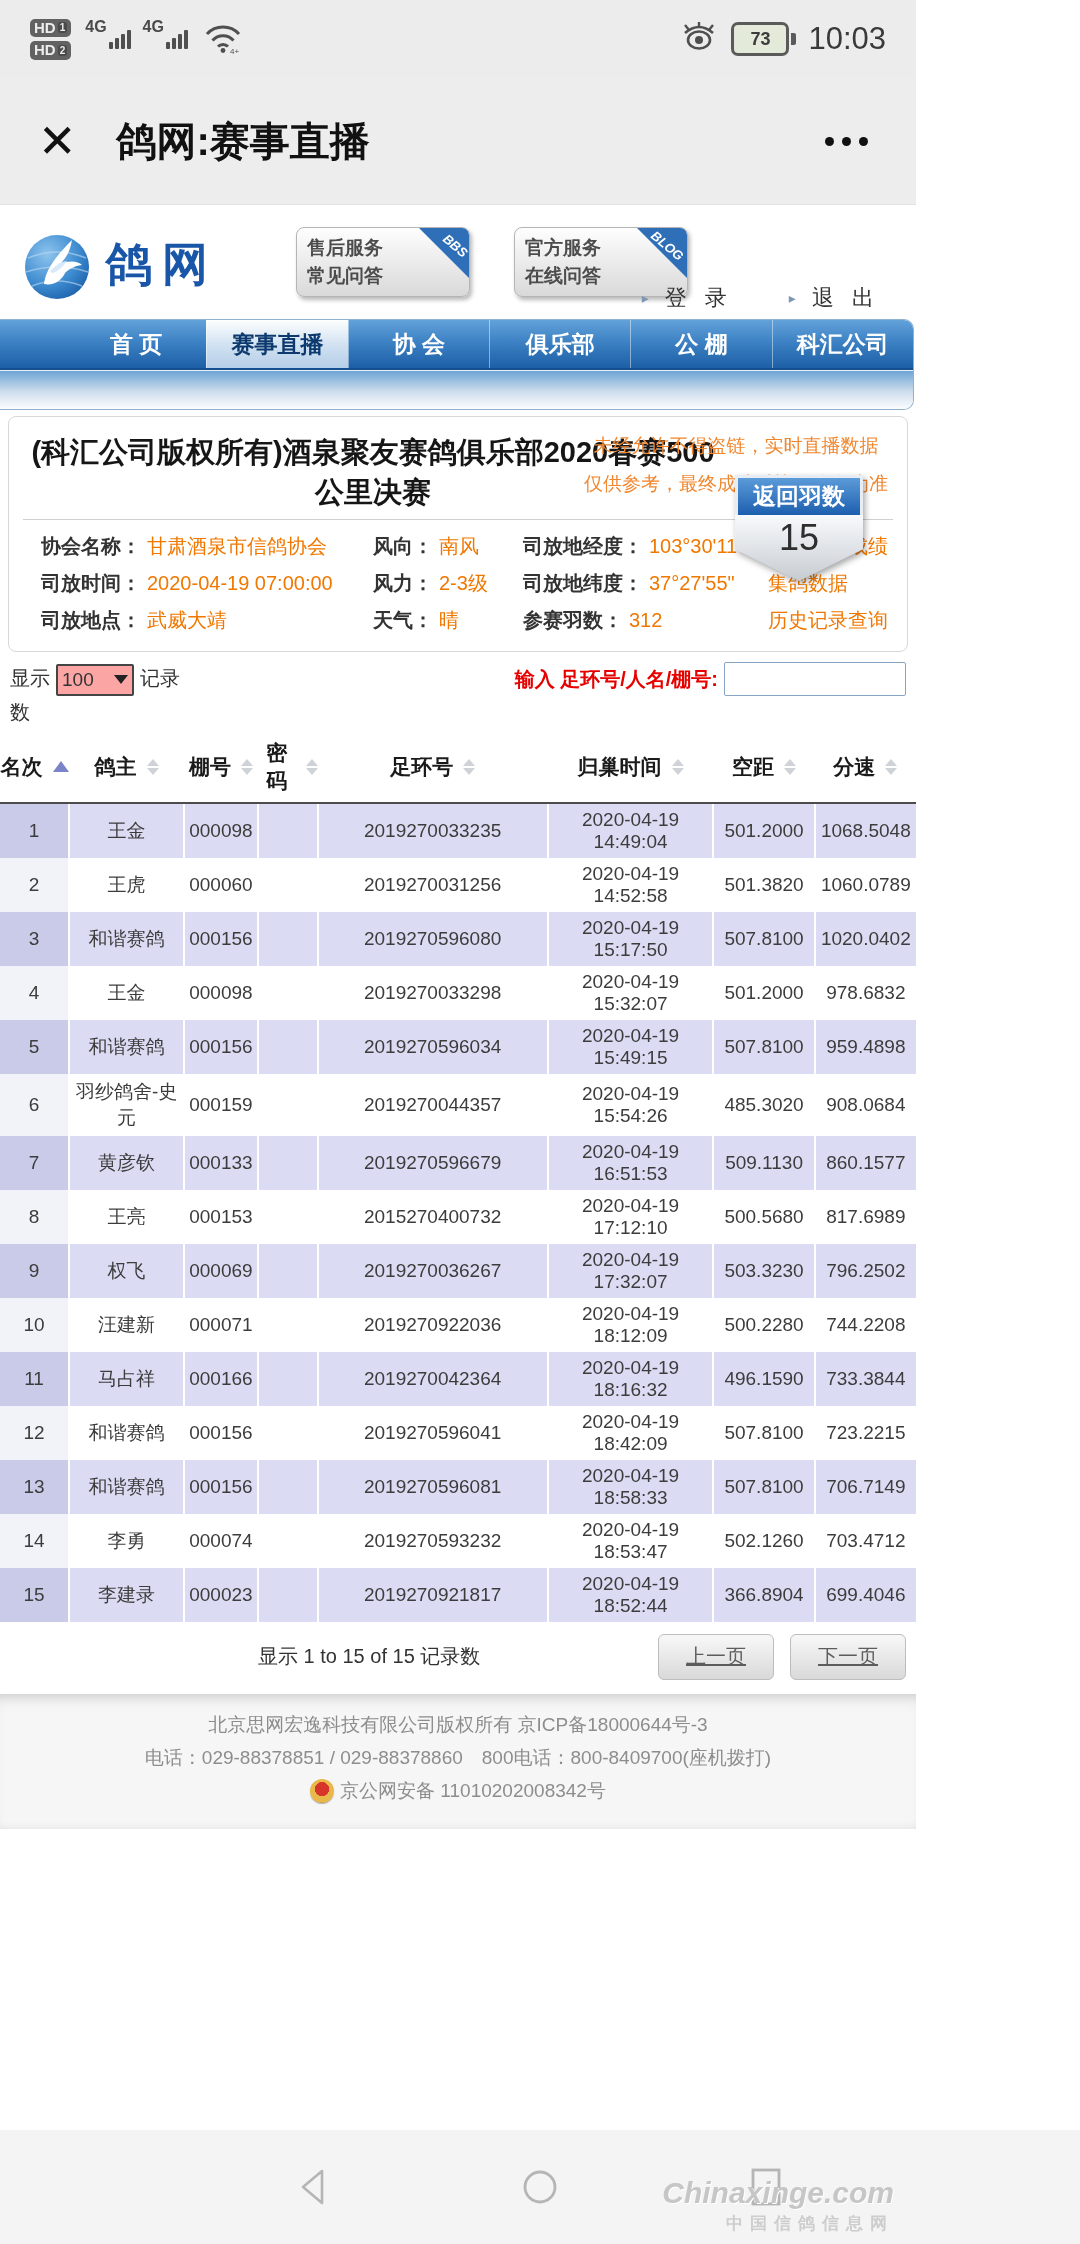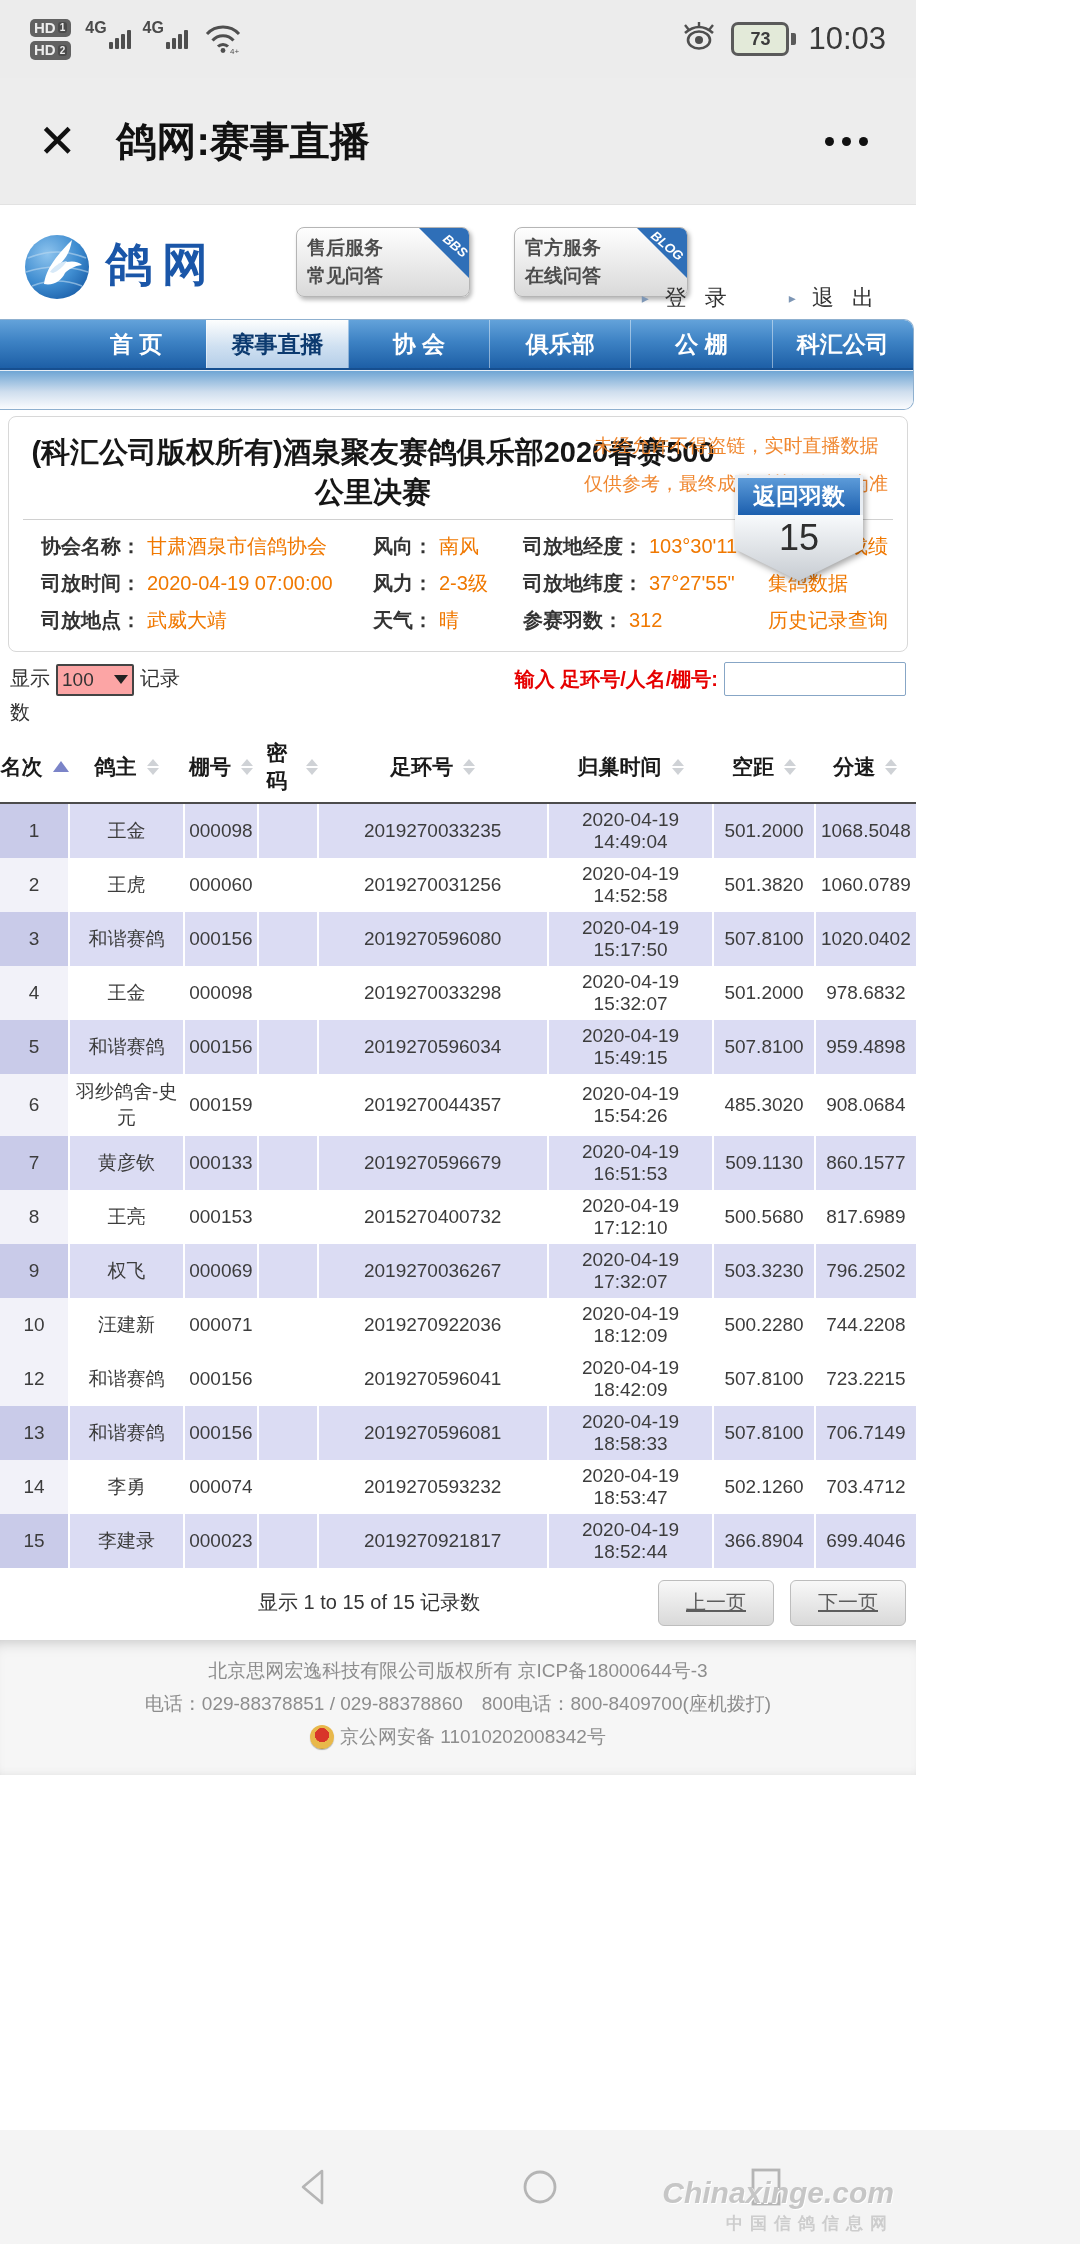--- a/index.html
+++ b/index.html
@@ -4,21 +4,21 @@
 <style>
   html,body{margin:0;padding:0;}
   body{width:1080px;height:2244px;background:#fff;font-family:"Liberation Sans","DejaVu Sans",sans-serif;overflow:hidden;}
   .screen{position:relative;width:916px;height:2244px;background:#fff;border-radius:10px;}
 
   
   .status-bar{height:78px;background:#ececec;display:flex;align-items:center;padding:0 30px;color:#4a4a4a;}
   .hd-stack{display:flex;flex-direction:column;gap:4px;margin-right:14px;}
   .hd{display:inline-flex;align-items:center;background:#626262;color:#ececec;border-radius:5px;padding:1px 4px;font-size:15px;font-weight:700;line-height:1.1;}
   .hd i{font-style:normal;font-size:10px;background:#4a4a4a;border-radius:3px;margin-left:2px;padding:0 2px;}
-  .net{display:flex;align-items:flex-end;margin-right:12px;}
+  .net{display:flex;align-items:center;margin-right:12px;}
   .net .g{font-size:16px;font-weight:700;margin-right:2px;transform:translateY(-12px);}
   .bars{display:flex;align-items:flex-end;gap:2px;}
   .bars i{display:block;width:4px;background:#4f4f4f;border-radius:1px;}
   .wifi{margin-left:4px;transform:translateY(2px);}
   .sb-right{margin-left:auto;display:flex;align-items:center;gap:12px;}
   .battery{display:flex;align-items:center;}
   .bat-body{border:3px solid #5a5a5a;border-radius:7px;width:52px;height:28px;display:flex;align-items:center;justify-content:center;font-size:18px;font-weight:600;color:#3c3c3c;background:#e3ead9;}
   .bat-nub{width:5px;height:12px;background:#5a5a5a;border-radius:0 2px 2px 0;margin-left:2px;}
   .sb-time{font-size:31px;color:#3a3a3a;}
 
@@ -470,20 +470,30 @@
         <tr class="even">
           <td class="rank">10</td>
           <td>汪建新</td>
           <td>000071</td>
           <td></td>
           <td>2019270922036</td>
           <td>2020-04-19 18:12:09</td>
           <td>500.2280</td>
           <td>744.2208</td>
         </tr>
+        <tr class="odd">
+          <td class="rank">11</td>
+          <td>马占祥</td>
+          <td>000166</td>
+          <td></td>
+          <td>2019270042364</td>
+          <td>2020-04-19 18:16:32</td>
+          <td>496.1590</td>
+          <td>733.3844</td>
+        </tr>
         <tr class="even">
           <td class="rank">12</td>
           <td>和谐赛鸽</td>
           <td>000156</td>
           <td></td>
           <td>2019270596041</td>
           <td>2020-04-19 18:42:09</td>
           <td>507.8100</td>
           <td>723.2215</td>
         </tr>

